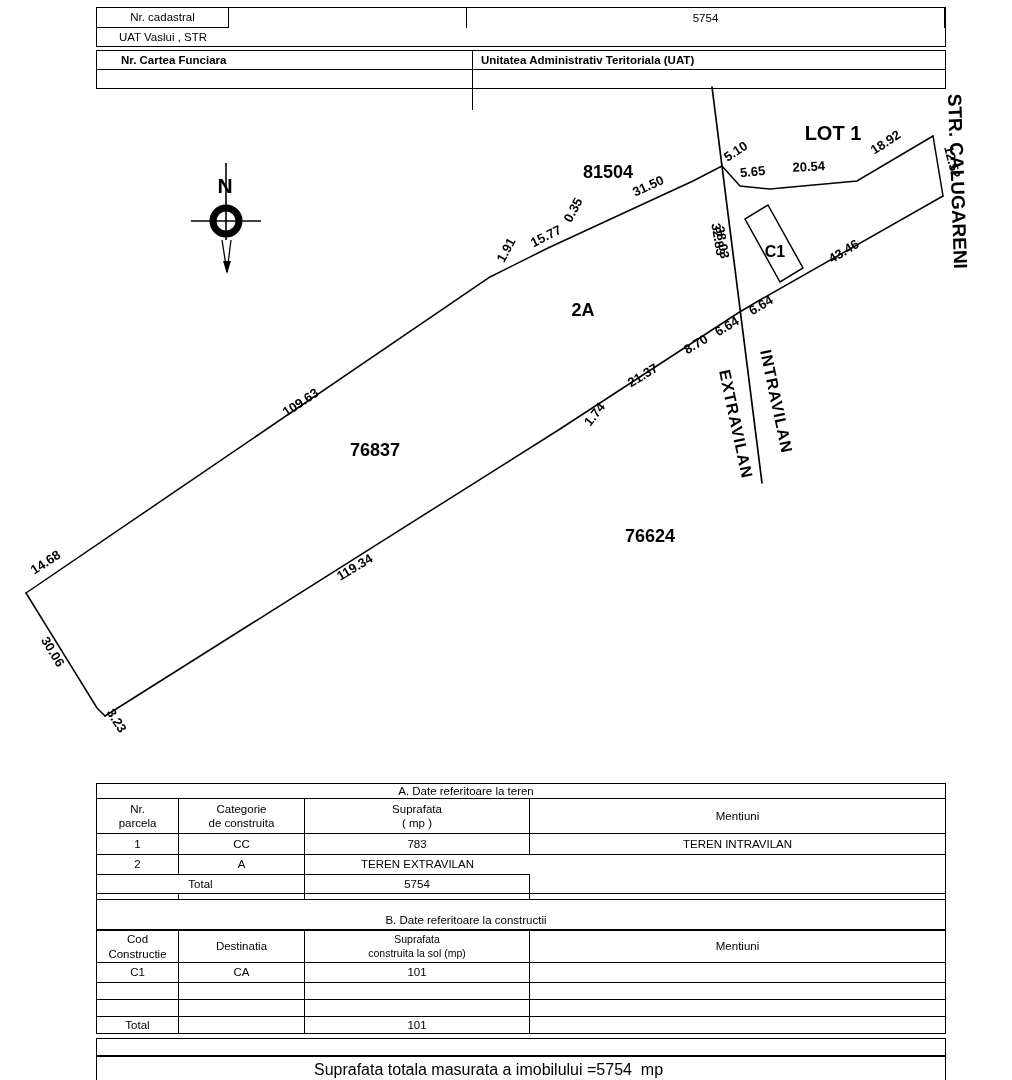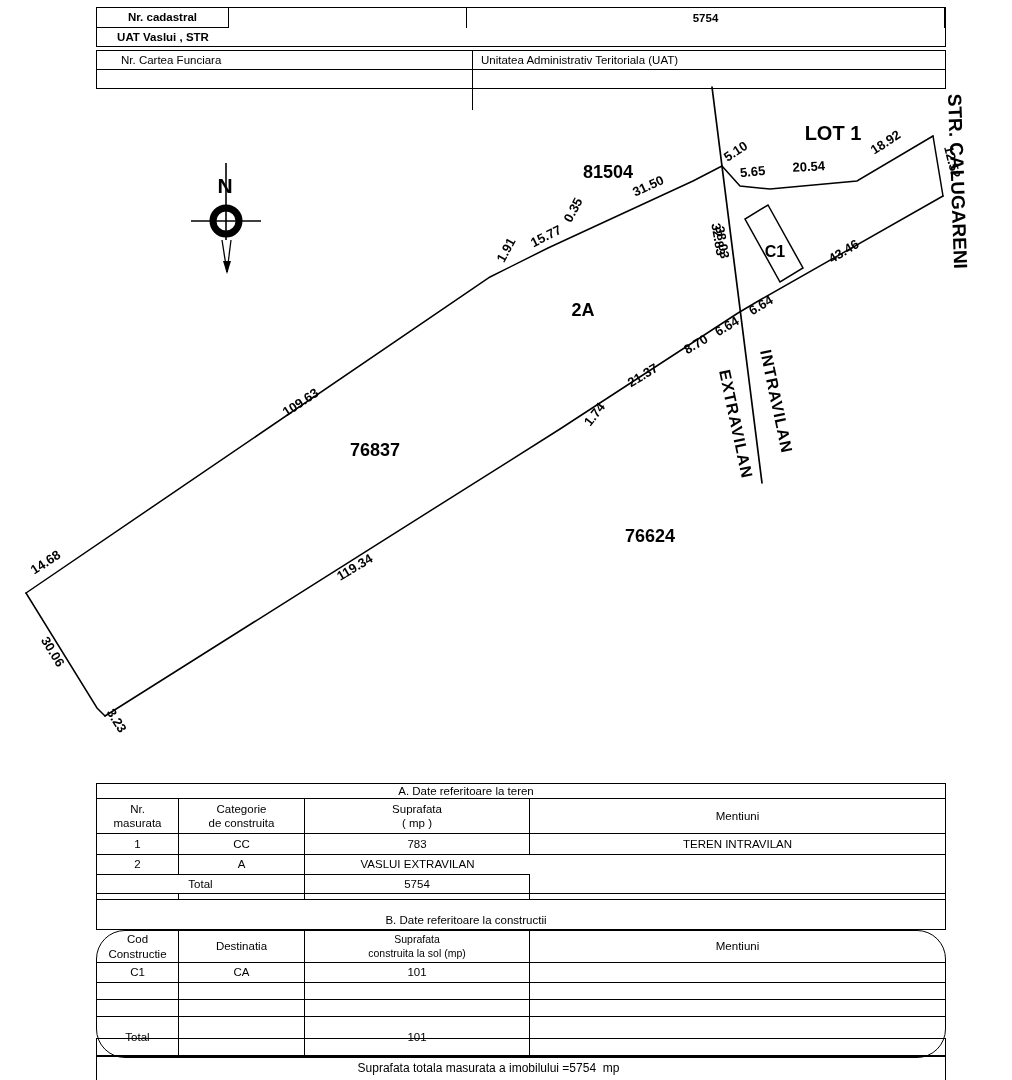--- a/index.html
+++ b/index.html
@@ -7,32 +7,32 @@
     width:1012px;height:1080px;position:relative;overflow:hidden;
     background:#ffffff;color:#000;
     font-family:"Liberation Sans", sans-serif;
   }
   .abs{position:absolute;}
   .tbox{position:absolute;border:1.4px solid #000;box-sizing:border-box;display:grid;}
   .c{box-sizing:border-box;display:flex;align-items:center;justify-content:center;
      font-size:11.5px;line-height:1.25;text-align:center;overflow:hidden;}
   .br{border-right:1px solid #000;}
   .bb{border-bottom:1px solid #000;}
-  .left{justify-content:flex-start;text-align:right;}
+  .left{justify-content:flex-start;text-align:right;font-weight:bold;}
   .pre{white-space:pre-line;}
   svg text{fill:#000;}
   .dim{font-size:13px;font-weight:600;text-anchor:middle;}
   .parcel{font-size:18px;font-weight:600;text-anchor:middle;}
   .lot{font-size:20px;font-weight:600;text-anchor:middle;}
   .c1t{font-size:16px;font-weight:600;text-anchor:middle;}
   .street{font-size:19px;font-weight:600;text-anchor:start;}
   .zone{font-size:16px;font-weight:600;text-anchor:start;letter-spacing:1px;}
   .ntxt{font-size:21px;font-weight:bold;text-anchor:middle;}
   .footerbox{position:absolute;border:1.4px solid #000;box-sizing:border-box;text-align:center;}
-  .fl{white-space:pre;font-size:12px;}
+  .fl{white-space:pre;font-size:16px;}
 </style>
 </head>
 <body>
 
 <svg class="abs" style="left:0;top:0;" width="1012" height="1080" viewBox="0 0 1012 1080">
   <g stroke="#000" stroke-width="1.5" fill="none" stroke-linecap="round">
     <path d="M26,593 L490,277 L548,248 L693,181 L722,166"></path>
     <path d="M722,166 L740,186 L770,189 L857,181 L933,136"></path>
     <path d="M933,136 L943,196"></path>
     <path d="M943,196 L760,300 L738,313 L560,429 L105,716"></path>
@@ -78,69 +78,69 @@
   <text class="dim" transform="translate(698,348) rotate(-31)">8.70</text>
   <text class="dim" transform="translate(645,379) rotate(-31)">21.37</text>
   <text class="dim" transform="translate(598,417) rotate(-52)">1.74</text>
   <text class="dim" transform="translate(357,571) rotate(-31)">119.34</text>
   <text class="dim" transform="translate(49,654) rotate(58)">30.06</text>
   <text class="dim" transform="translate(113,723) rotate(58)">3.23</text>
   <text class="dim" transform="translate(714,240) rotate(80)">32.83</text>
   <text class="dim" transform="translate(718,243) rotate(80)">38.03</text>
 </svg>
 
-<div class="tbox" style="left:96px;top:7px;width:850px;height:40px;grid-template-columns:132px 238px 1fr;grid-template-rows:20px 1fr;font-weight:bold;">
+<div class="tbox" style="left:96px;top:7px;width:850px;height:40px;grid-template-columns:132px 238px 1fr;grid-template-rows:20px 1fr;">
   <div class="c br bb">Nr. cadastral</div>
   <div class="c br"></div>
   <div class="c br">5754</div>
   <div class="c">INTRAVILAN SI EXTRAVILAN Vaslui, UAT Vaslui , STR Calugareni,nr. 177, judet VASLUI</div>
 </div>
 
 <div class="tbox" style="left:96px;top:50px;width:850px;height:39px;grid-template-columns:376px 1fr;grid-template-rows:19px 1fr;">
   <div class="c br bb left" style="padding-left:24px;">Nr. Cartea Funciara</div>
   <div class="c bb left" style="padding-left:8px;">Unitatea Administrativ Teritoriala (UAT)</div>
   <div class="c br"></div>
   <div class="c left" style="padding-left:12px;margin-top:40px;">VASLUI</div>
 </div>
 
 <div class="tbox" style="left:96px;top:783px;width:850px;height:117px;grid-template-columns:82px 126px 225px 1fr;grid-template-rows:15px 35px 21px 20px 19px 1fr;">
   <div class="c bb" style="grid-column:1/5;padding-right:110px;">A. Date referitoare la teren</div>
 
   <div class="c br bb pre">Nr.
-masurata</div>
+parcela</div>
   <div class="c br bb pre">Categorie
 de construita</div>
   <div class="c br bb pre">Suprafata
 ( mp )</div>
   <div class="c bb">Mentiuni</div>
 
   <div class="c br bb">1</div>
   <div class="c br bb">CC</div>
   <div class="c br bb">783</div>
   <div class="c bb">TEREN INTRAVILAN</div>
 
   <div class="c br bb">2</div>
   <div class="c br bb">A</div>
-  <div class="c bb">VASLUI EXTRAVILAN</div>
+  <div class="c bb">TEREN EXTRAVILAN</div>
 
   <div class="c br bb" style="grid-column:1/3;">Total</div>
   <div class="c br bb">5754</div>
   <div class="c bb"></div>
 
   <div class="c br"></div>
   <div class="c br"></div>
   <div class="c br"></div>
   <div class="c"></div>
 </div>
 
 <div class="tbox" style="left:96px;top:899px;width:850px;height:31px;grid-template-columns:1fr;grid-template-rows:1fr;">
   <div class="c" style="align-items:flex-end;padding-bottom:2px;padding-right:110px;">B. Date referitoare la constructii</div>
 </div>
 
-<div class="tbox" style="left:96px;top:930px;width:850px;height:128px;grid-template-columns:82px 126px 225px 1fr;grid-template-rows:32px 20px 17px 17px 1fr;border-radius:29px;">
+<div class="tbox" style="left:96px;top:930px;width:850px;height:104px;grid-template-columns:82px 126px 225px 1fr;grid-template-rows:32px 20px 17px 17px 1fr;">
   <div class="c br bb pre">Cod
 Constructie</div>
   <div class="c br bb">Destinatia</div>
   <div class="c br bb pre" style="font-size:10.5px;">Suprafata
 construita la sol (mp)</div>
   <div class="c bb">Mentiuni</div>
 
   <div class="c br bb">C1</div>
   <div class="c br bb">CA</div>
   <div class="c br bb">101</div>

